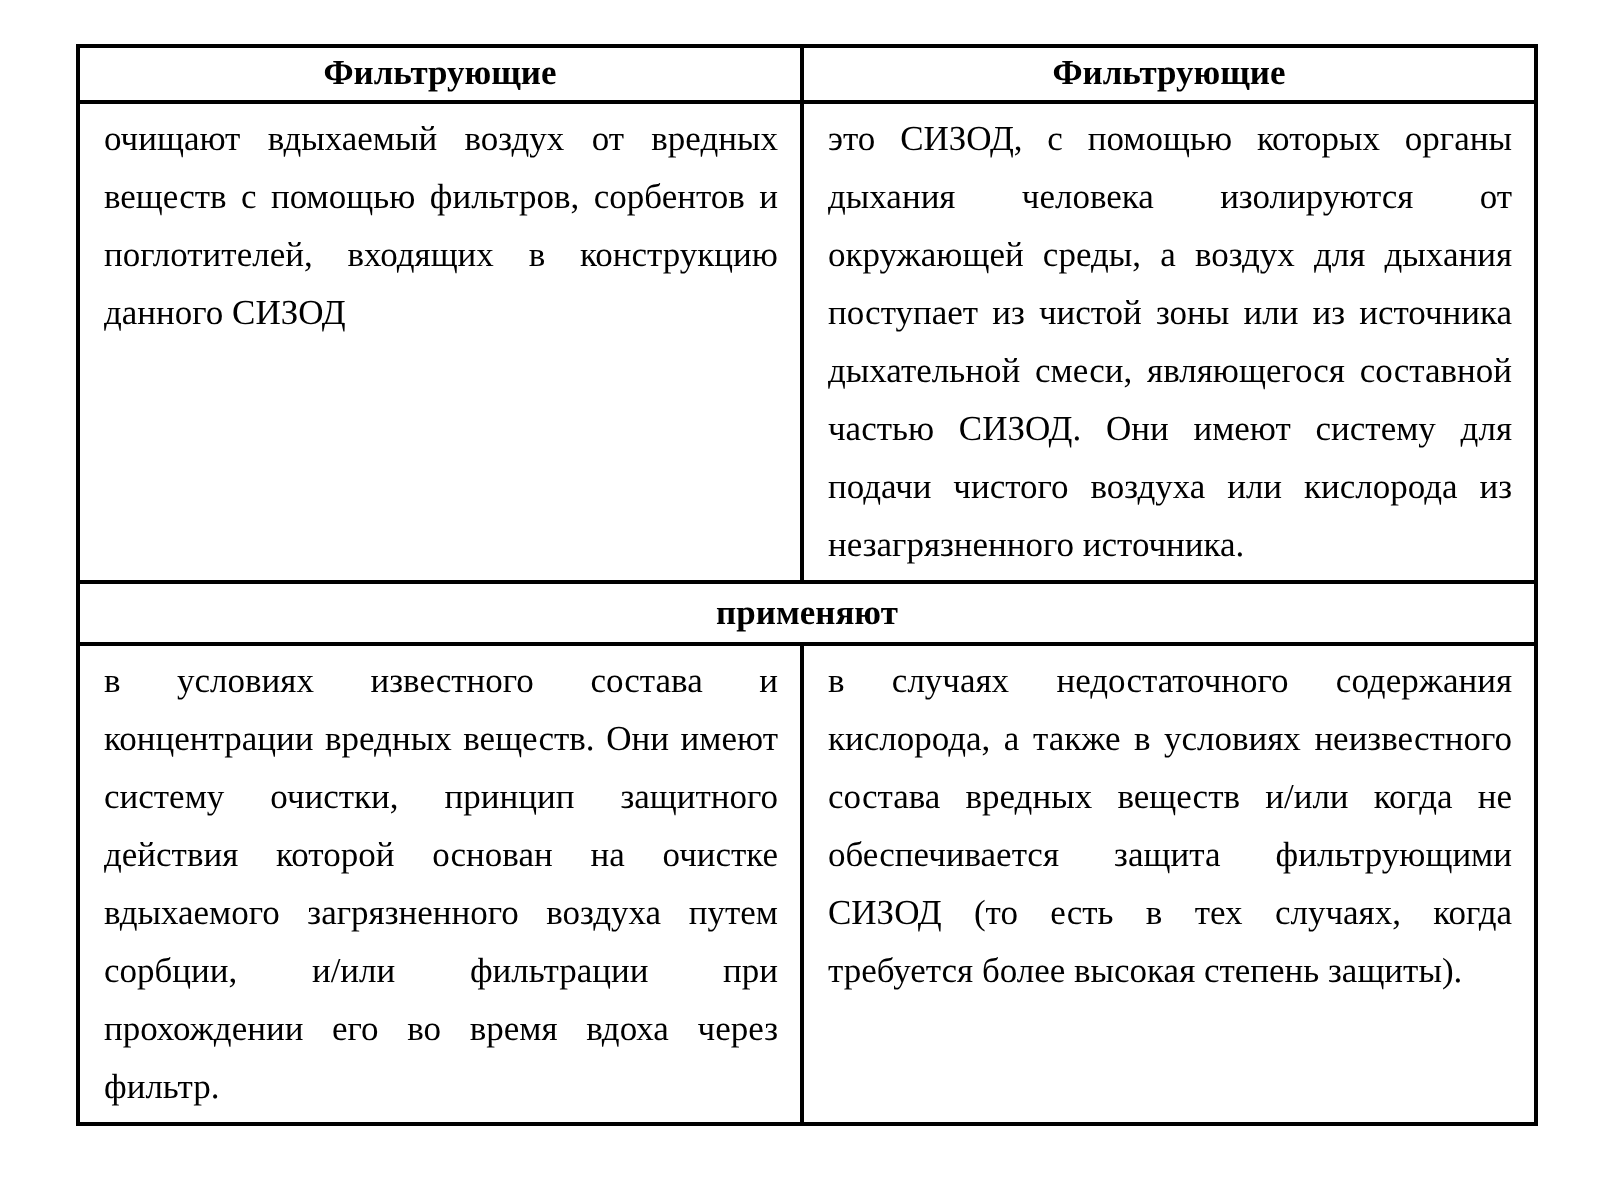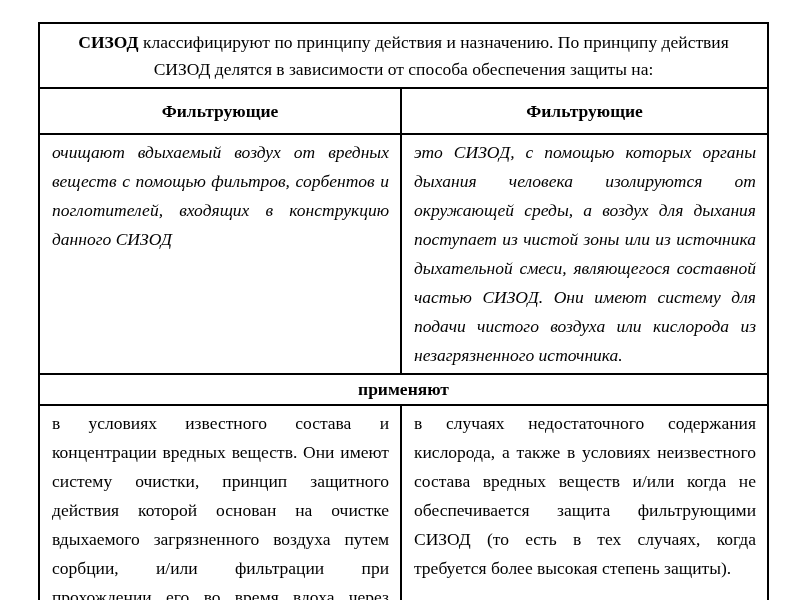--- a/index.html
+++ b/index.html
@@ -39,32 +39,32 @@
   }
   td.caption-cell .term {
     font-weight: bold;
   }
   td.col-head {
     text-align: center;
     font-weight: bold;
     font-size: 17.5px;
     line-height: 24px;
     height: 28px;
-    padding: 10px 4px;
+    padding: 0 4px;
     vertical-align: middle;
     box-sizing: border-box;
   }
   td.body-cell {
     text-align: justify;
     font-size: 17.5px;
     line-height: 29px;
     padding: 3px 11px 3px 12px;
     box-sizing: border-box;
   }
-  tr.desc-row td.body-cell { height: 233px; font-style: italic; }
+  tr.desc-row td.body-cell { height: 233px; }
   tr.app-row td.body-cell { height: 200px; }
   td.apply-cell {
     text-align: center;
     font-weight: bold;
     font-size: 17.5px;
     line-height: 25px;
     height: 31px;
     padding: 2px 4px;
     vertical-align: middle;
     box-sizing: border-box;
@@ -77,25 +77,20 @@
 <body>
 
 <div class="table-wrap">
   <table class="sizod">
     <colgroup>
       <col class="c-left">
       <col class="c-right">
     </colgroup>
     <tbody>
       <tr>
-        <td class="caption-cell" colspan="2">
-          <span class="term">СИЗОД</span><span> классифицируют по принципу действия и назначению. По принципу действия СИЗОД делятся в зависимости от способа обеспечения защиты на:</span>
-        </td>
-      </tr>
-      <tr>
         <td class="col-head">Фильтрующие</td>
         <td class="col-head">Фильтрующие</td>
       </tr>
       <tr class="desc-row">
         <td class="body-cell">очищают вдыхаемый воздух от вредных веществ с помощью фильтров, сорбентов и поглотителей, входящих в конструкцию данного СИЗОД</td>
         <td class="body-cell">это СИЗОД, с помощью которых органы дыхания человека изолируются от окружающей среды, а воздух для дыхания поступает из чистой зоны или из источника дыхательной смеси, являющегося составной частью СИЗОД. Они имеют систему для подачи чистого воздуха или кислорода из незагрязненного источника.</td>
       </tr>
       <tr>
         <td class="apply-cell" colspan="2">применяют</td>
       </tr>

